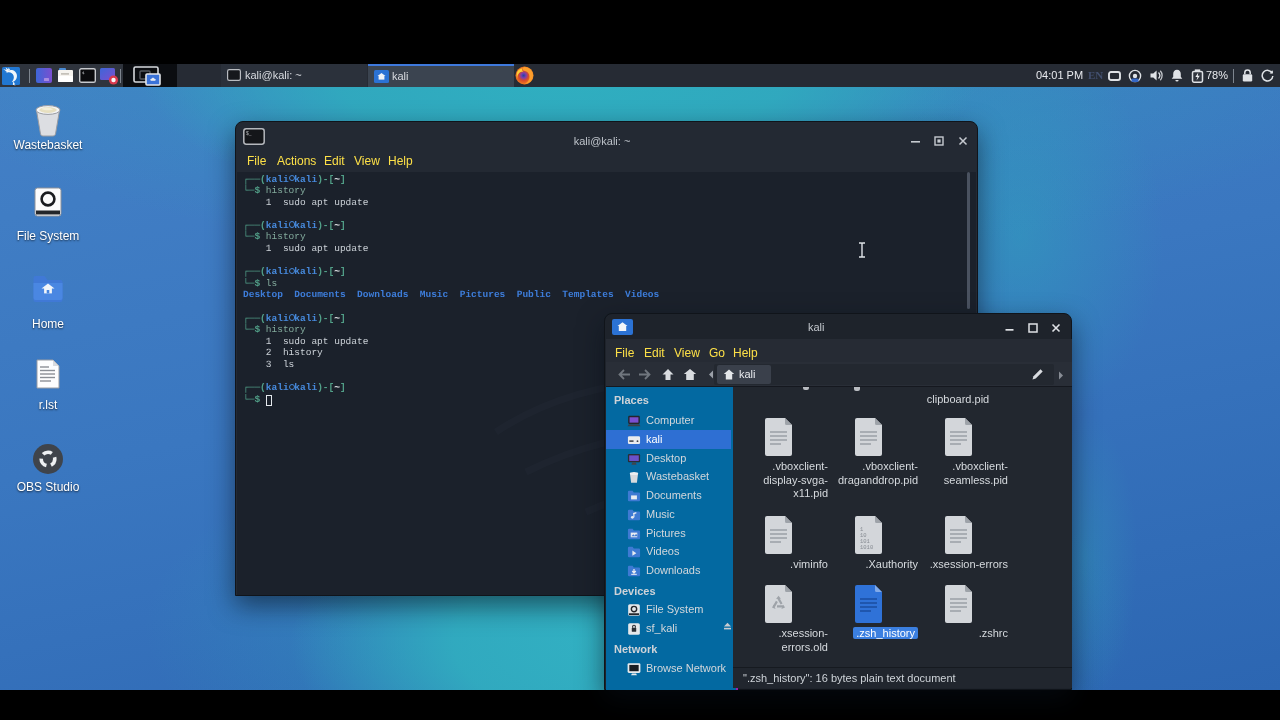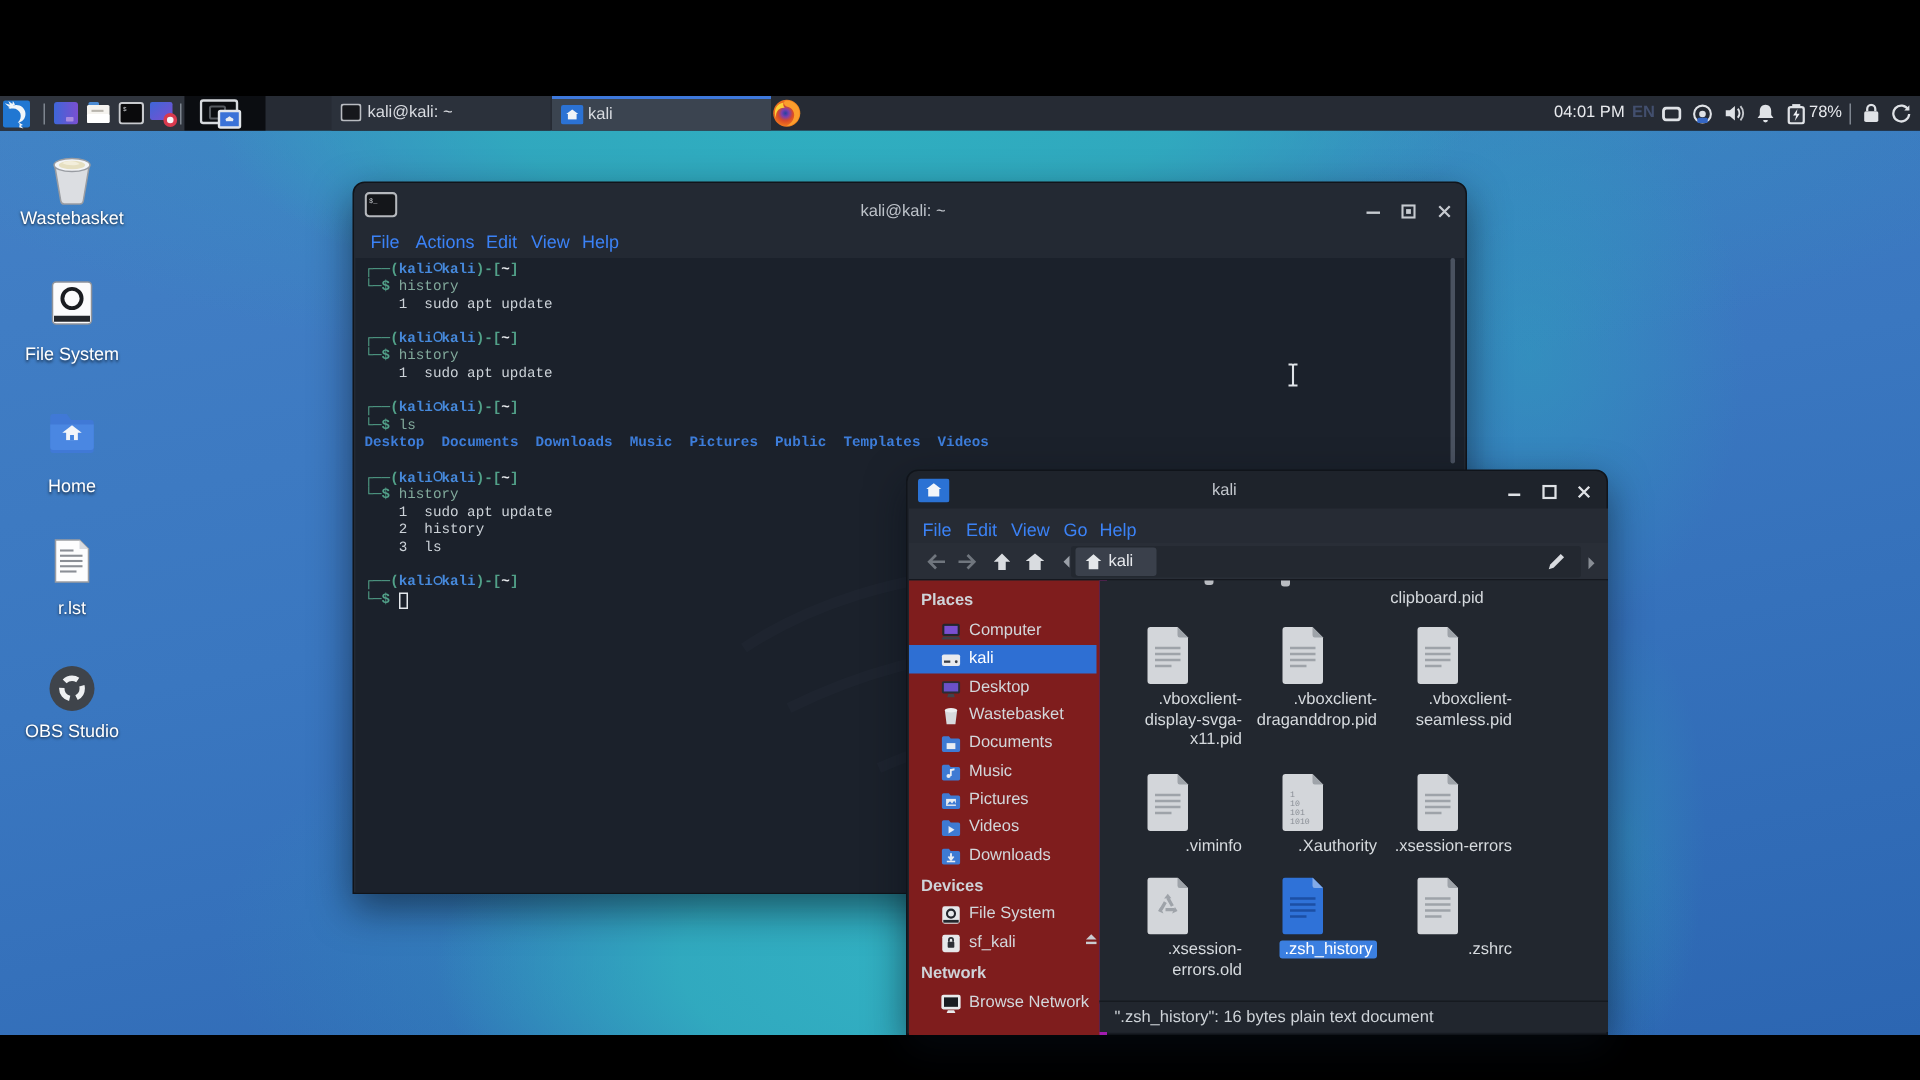--- a/index.html
+++ b/index.html
@@ -21,59 +21,59 @@
 }
 #topbar { left:0; top:0; width:1280px; height:46px; background:#000; }
 #botbar { left:0; top:672px; width:1280px; height:48px; background:#000; }
 
 
 #panel { left:0; top:46px; width:1280px; height:23px; background:#262b34; }
 #plaunch { left:0; top:0; width:123px; height:23px; background:#2f343d; }
 #pswitch { left:123px; top:0; width:54px; height:23px; background:#0b0d11; }
 .sep { position:absolute; width:1px; height:14px; background:#7e858f; top:5px; }
 .ptext { position:absolute; color:#e8eaee; font-size:11px; line-height:23px; }
-.dim { color:#424f6e; }
+.dim { color:#424f6e;font-family:Liberation Serif, serif; }
 .tbtn { position:absolute; top:0; height:23px; background:#2b313b; color:#d8dbe0; }
 .tbtn .lbl { position:absolute; left:24px; top:5px; font-size:11px; white-space:nowrap; }
 .tbtn .tic { position:absolute; left:6px; top:5px; }
 #tbtn2 { background:#3b4450; border-top:2px solid #3e79dc; }
 
 
 .dicon { position:absolute; width:96px; text-align:center; color:#fff; font-size:12px;
   text-shadow:0 1px 2px rgba(0,0,0,.7); }
 .dicon .ic { position:relative; margin:0 auto; width:36px; }
 
 
 .win { box-shadow:0 10px 26px rgba(8,14,24,.55); border-radius:8px 8px 0 0; }
 #term { left:235px; top:103px; width:743px; height:475px; background:#232933;
   border:1px solid #10141a; }
 #term .content { position:absolute; left:1px; top:50px; right:1px; bottom:0; background:#1b212b; }
 .wtitle { position:absolute; left:0; width:732px; text-align:center; color:#bdc2c9; font-size:11px; }
-.menutxt { position:absolute; color:#3b82f6; font-size:12px; white-space:pre; }
+.menutxt { position:absolute; color:#fde047; font-size:12px; white-space:pre; }
 pre.tpre { text-rendering:geometricPrecision; font-family:"Liberation Mono", monospace; font-size:9.5px; line-height:11.6px;
   color:#ccd2d8; position:absolute; left:7px; top:51.5px; }
 .tl { color:#52a189; font-weight:bold; }
 .us { color:#4689db; font-weight:bold; }
 .wh { color:#e6e9ec; font-weight:bold; }
 .cmd { color:#82aa9c; }
 .dir { color:#3d7dda; font-weight:bold; }
 .at { display:inline-block; width:5.7px; position:relative; color:transparent; }
 .at::after { content:""; position:absolute; left:0.3px; top:1.5px; width:4.4px; height:4.4px;
   border:1px solid #4689db; border-radius:50%; }
 #cur { display:inline-block; width:5.8px; height:11px; border:1px solid #e4e8ec; vertical-align:-2px; }
 #scrollbar { position:absolute; left:731px; top:50px; width:3px; height:137px; background:#4a5260; border-radius:2px; }
 
 
 #thunar { left:604px; top:295px; width:468px; height:377px; background:#1e232b;
   border:1px solid #10141a; }
 #thunar .mbar { position:absolute; left:1px; top:25px; width:466px; height:23px; background:#262b34; }
 #thunar .toolbar { position:absolute; left:1px; top:48px; width:466px; height:25px; background:#292e37; border-bottom:1px solid #15181f;}
 #thunar .pathbar { position:absolute; left:108px; top:2px; width:340px; height:21px; background:#232830; border-radius:2px; }
 #thunar .chip { position:absolute; left:3px; top:1px; width:54px; height:19px; background:#3a404b; border-radius:2px; }
-#thunar .sidebar { position:absolute; left:1px; top:73px; width:132px; height:303px; background:#7f1d1d; border-right:5px solid #a21caf; }
+#thunar .sidebar { position:absolute; left:1px; top:73px; width:132px; height:303px; background:#0369a1; border-right:2px solid #a21caf; }
 #thunar .files { position:absolute; left:128px; top:73px; width:339px; height:282px; background:#22272f; }
 #thunar .status { position:absolute; left:128px; bottom:1px; width:339px; height:21px; background:#21262e; border-top:1px solid #161a20;
   color:#ced3d8; font-size:11px; line-height:20px; padding-left:10px; }
 .srow { position:absolute; left:0; width:125px; height:19px; color:#d3d7db; font-size:11px; line-height:19px; }
 .srow.sel { background:#2e6fd3; color:#fff; }
 .srow .si { position:absolute; left:21px; top:2.5px; width:14px; height:14px; }
 .srow .st { position:absolute; left:40px; top:0; white-space:nowrap; }
 .shead { position:absolute; left:8px; color:#cfd3d8; font-size:11px; font-weight:bold; }
 .fitem { position:absolute; width:100px; text-align:center; color:#d6dade; font-size:11px; line-height:13.5px; }
 .wbtn { position:absolute; }

